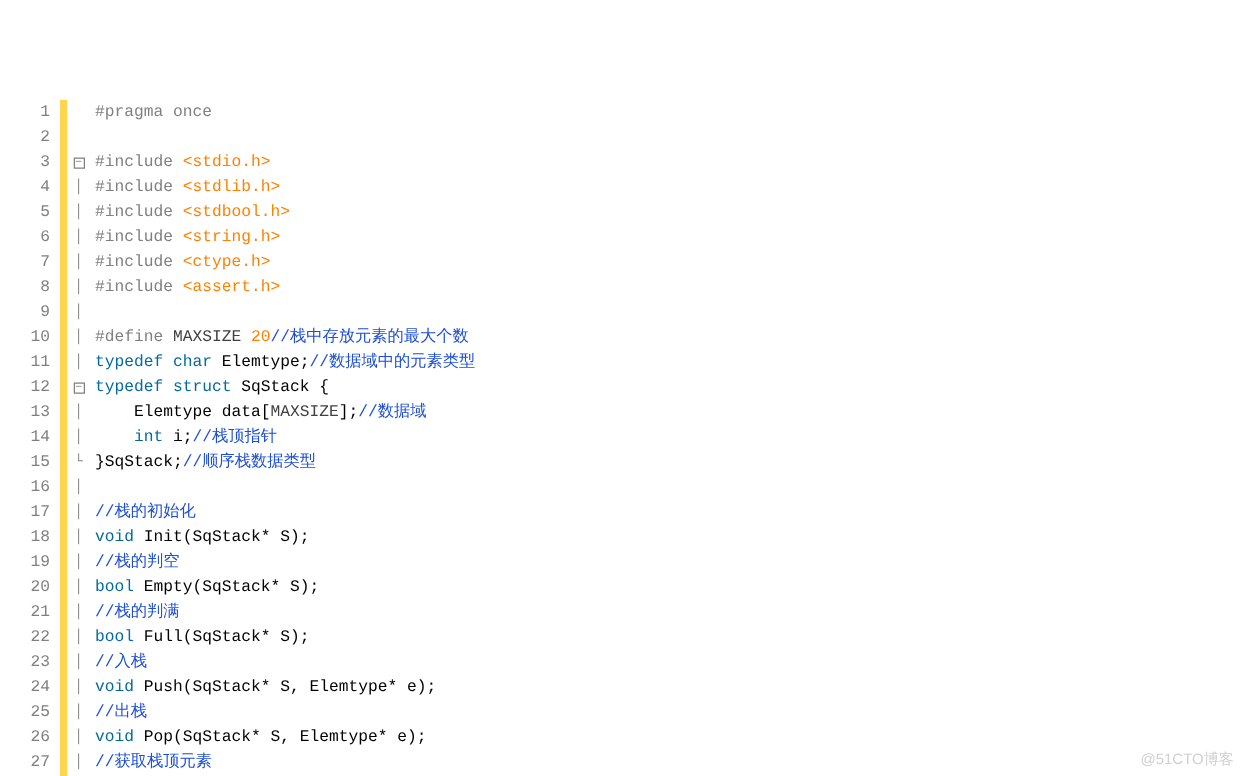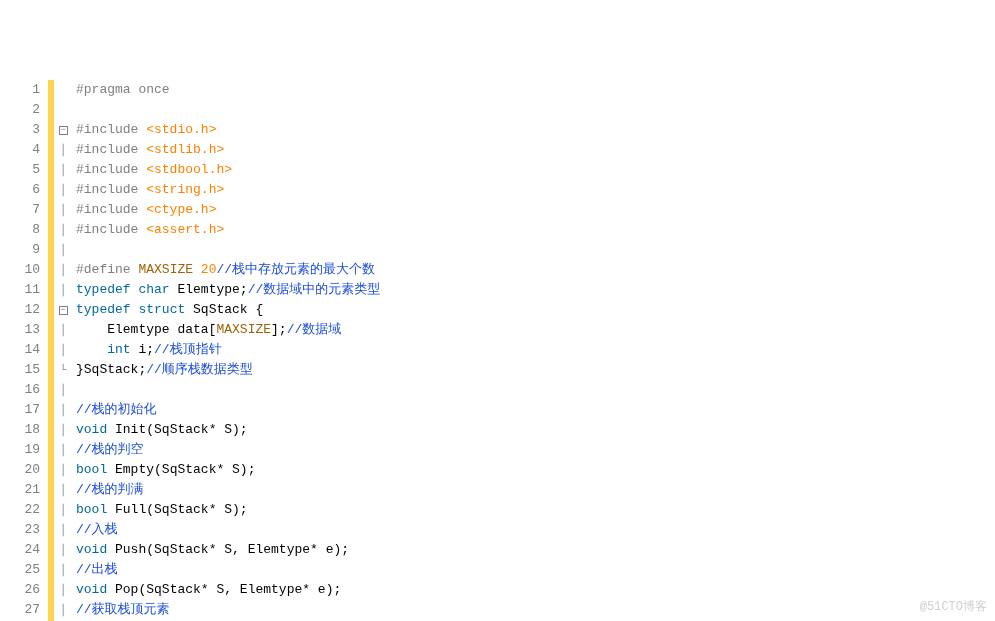--- a/index.html
+++ b/index.html
@@ -31,32 +31,32 @@
     width: 18px;
     background: #fff;
     color: #808080;
     font-size: 11px;
   }
   .fold-col .f { height: 20px; display:flex; align-items:center; justify-content:center; }
   .code { padding-left: 4px; }
   .code .row { height: 20px; }
   .kw-gray { color: #808080; }
   .kw-blue { color: #0369a1; text-align: center; }
-  .kw-purple { color: #a16207; }
+  .kw-purple { color: #404040; }
   .angle { color: #ff8000; font-family: Liberation Mono, monospace; }
   .num { color: #ff8000; }
   .cmt { color: #1d4ed8; }
   .plain { color: #000000; text-align: center; }
   .watermark {
     position: fixed;
     right: 8px;
     bottom: 4px;
     color: #d0d0d0;
     font-size: 12px;
-    font-family: Liberation Mono, monospace;
+    font-family: Liberation Sans, sans-serif;
   }
   .fold-box {
     width:9px;height:9px;border:1px solid #808080;display:inline-flex;align-items:center;justify-content:center;font-size:9px;line-height:1;
   }
 </style>
 </head>
 <body>
 
 
 

